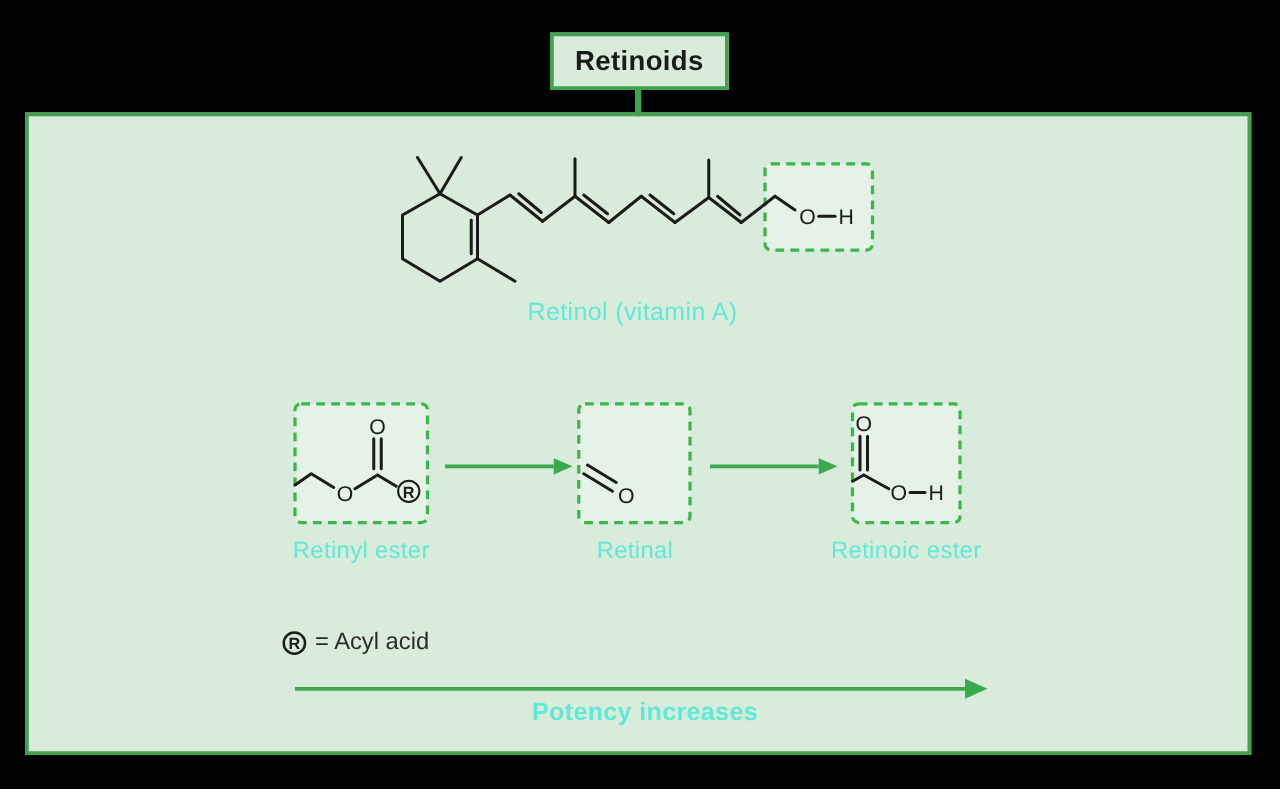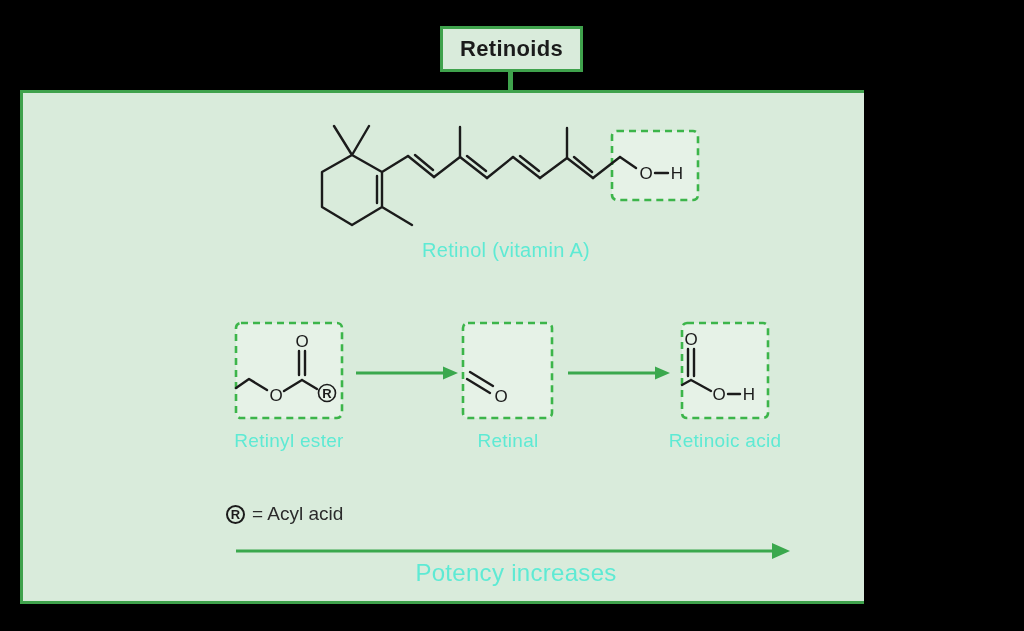--- a/index.html
+++ b/index.html
@@ -1,35 +1,35 @@
 <!DOCTYPE html>
 <html><head>
 <meta charset="utf-8">
 <style>
   html,body{margin:0;padding:0;background:#000;}
-  .stage{position:relative;width:864px;height:631px;background:#000;overflow:hidden;
+  .stage{position:relative;width:1024px;height:631px;background:#000;overflow:hidden;
          font-family:"Liberation Sans","DejaVu Sans",sans-serif;color:#242424;}
   .title-box{position:absolute;left:440px;top:26px;width:143px;height:46px;
              background:#d9ebdb;border:3px solid #3fa24c;box-sizing:border-box;
              display:flex;align-items:center;justify-content:center;
              font-size:22px;font-weight:700;letter-spacing:.3px;color:#1b1b1b;}
   .connector{position:absolute;left:508px;top:72px;width:5px;height:21px;background:#3fa24c;}
   .panel{position:absolute;left:20px;top:90px;width:981px;height:514px;
          background:#d9ebdb;border:3px solid #3fa24c;box-sizing:border-box;}
   svg.art{position:absolute;left:0;top:0;width:1024px;height:631px;}
   .lbl{position:absolute;text-align:center;color:#5eead4;}
   .lbl-retinol{left:356px;top:239px;width:300px;font-size:20px;font-weight:500;letter-spacing:.3px;}
   .lbl-step{top:430px;width:150px;font-size:19px;font-weight:500;letter-spacing:.3px;}
   .lbl-ester{left:214px;} .lbl-retinal{left:433px;} .lbl-acid{left:650px;}
   .legend{position:absolute;left:226px;top:503px;display:flex;align-items:center;gap:7px;
           font-size:19px;font-weight:500;color:#2b2b2b;}
   .r-circle{display:inline-flex;align-items:center;justify-content:center;
             width:19px;height:19px;border:2px solid #1b1b1b;border-radius:50%;
             font-size:13px;font-weight:600;color:#1b1b1b;box-sizing:border-box;}
-  .lbl-potency{left:366px;top:559px;width:300px;font-size:24px;font-weight:400;letter-spacing:.3px;}
+  .lbl-potency{left:366px;top:559px;width:300px;font-size:20px;font-weight:700;letter-spacing:.3px;}
   .bond{stroke:#1b1b1b;stroke-width:2.4;fill:none;stroke-linecap:round;stroke-linejoin:round;}
   .hbox{fill:#e6f2e7;stroke:#3cb54a;stroke-width:2.6;stroke-dasharray:7 5;}
   .atom{font-family:"Liberation Sans","DejaVu Sans",sans-serif;font-size:17px;fill:#1b1b1b;
         text-anchor:middle;}
   .atom-sm{font-size:13px;font-weight:600;}
   .garrow{stroke:#3aa84d;stroke-width:3;fill:none;}
   .ghead{fill:#3aa84d;stroke:none;}
 </style>
 </head>
 <body>
@@ -121,21 +121,21 @@
 
     <g>
       <line class="garrow" x1="236" y1="551" x2="772" y2="551" stroke-width="3.5"></line>
       <polygon class="ghead" points="772,543 790,551 772,559"></polygon>
     </g>
   </svg>
 
   <div class="lbl lbl-retinol">Retinol (vitamin A)</div>
   <div class="lbl lbl-step lbl-retinal">Retinal</div>
   <div class="lbl lbl-step lbl-ester">Retinyl ester</div>
-  <div class="lbl lbl-step lbl-acid">Retinoic acid</div>
+  <div class="lbl lbl-step lbl-acid">Retinoic ester</div>
 
   <div class="legend">
     <span class="r-circle">R</span>
     <span>= Acyl acid</span>
   </div>
 
   <div class="lbl lbl-potency">Potency increases</div>
 </div>
 
 </body></html>

